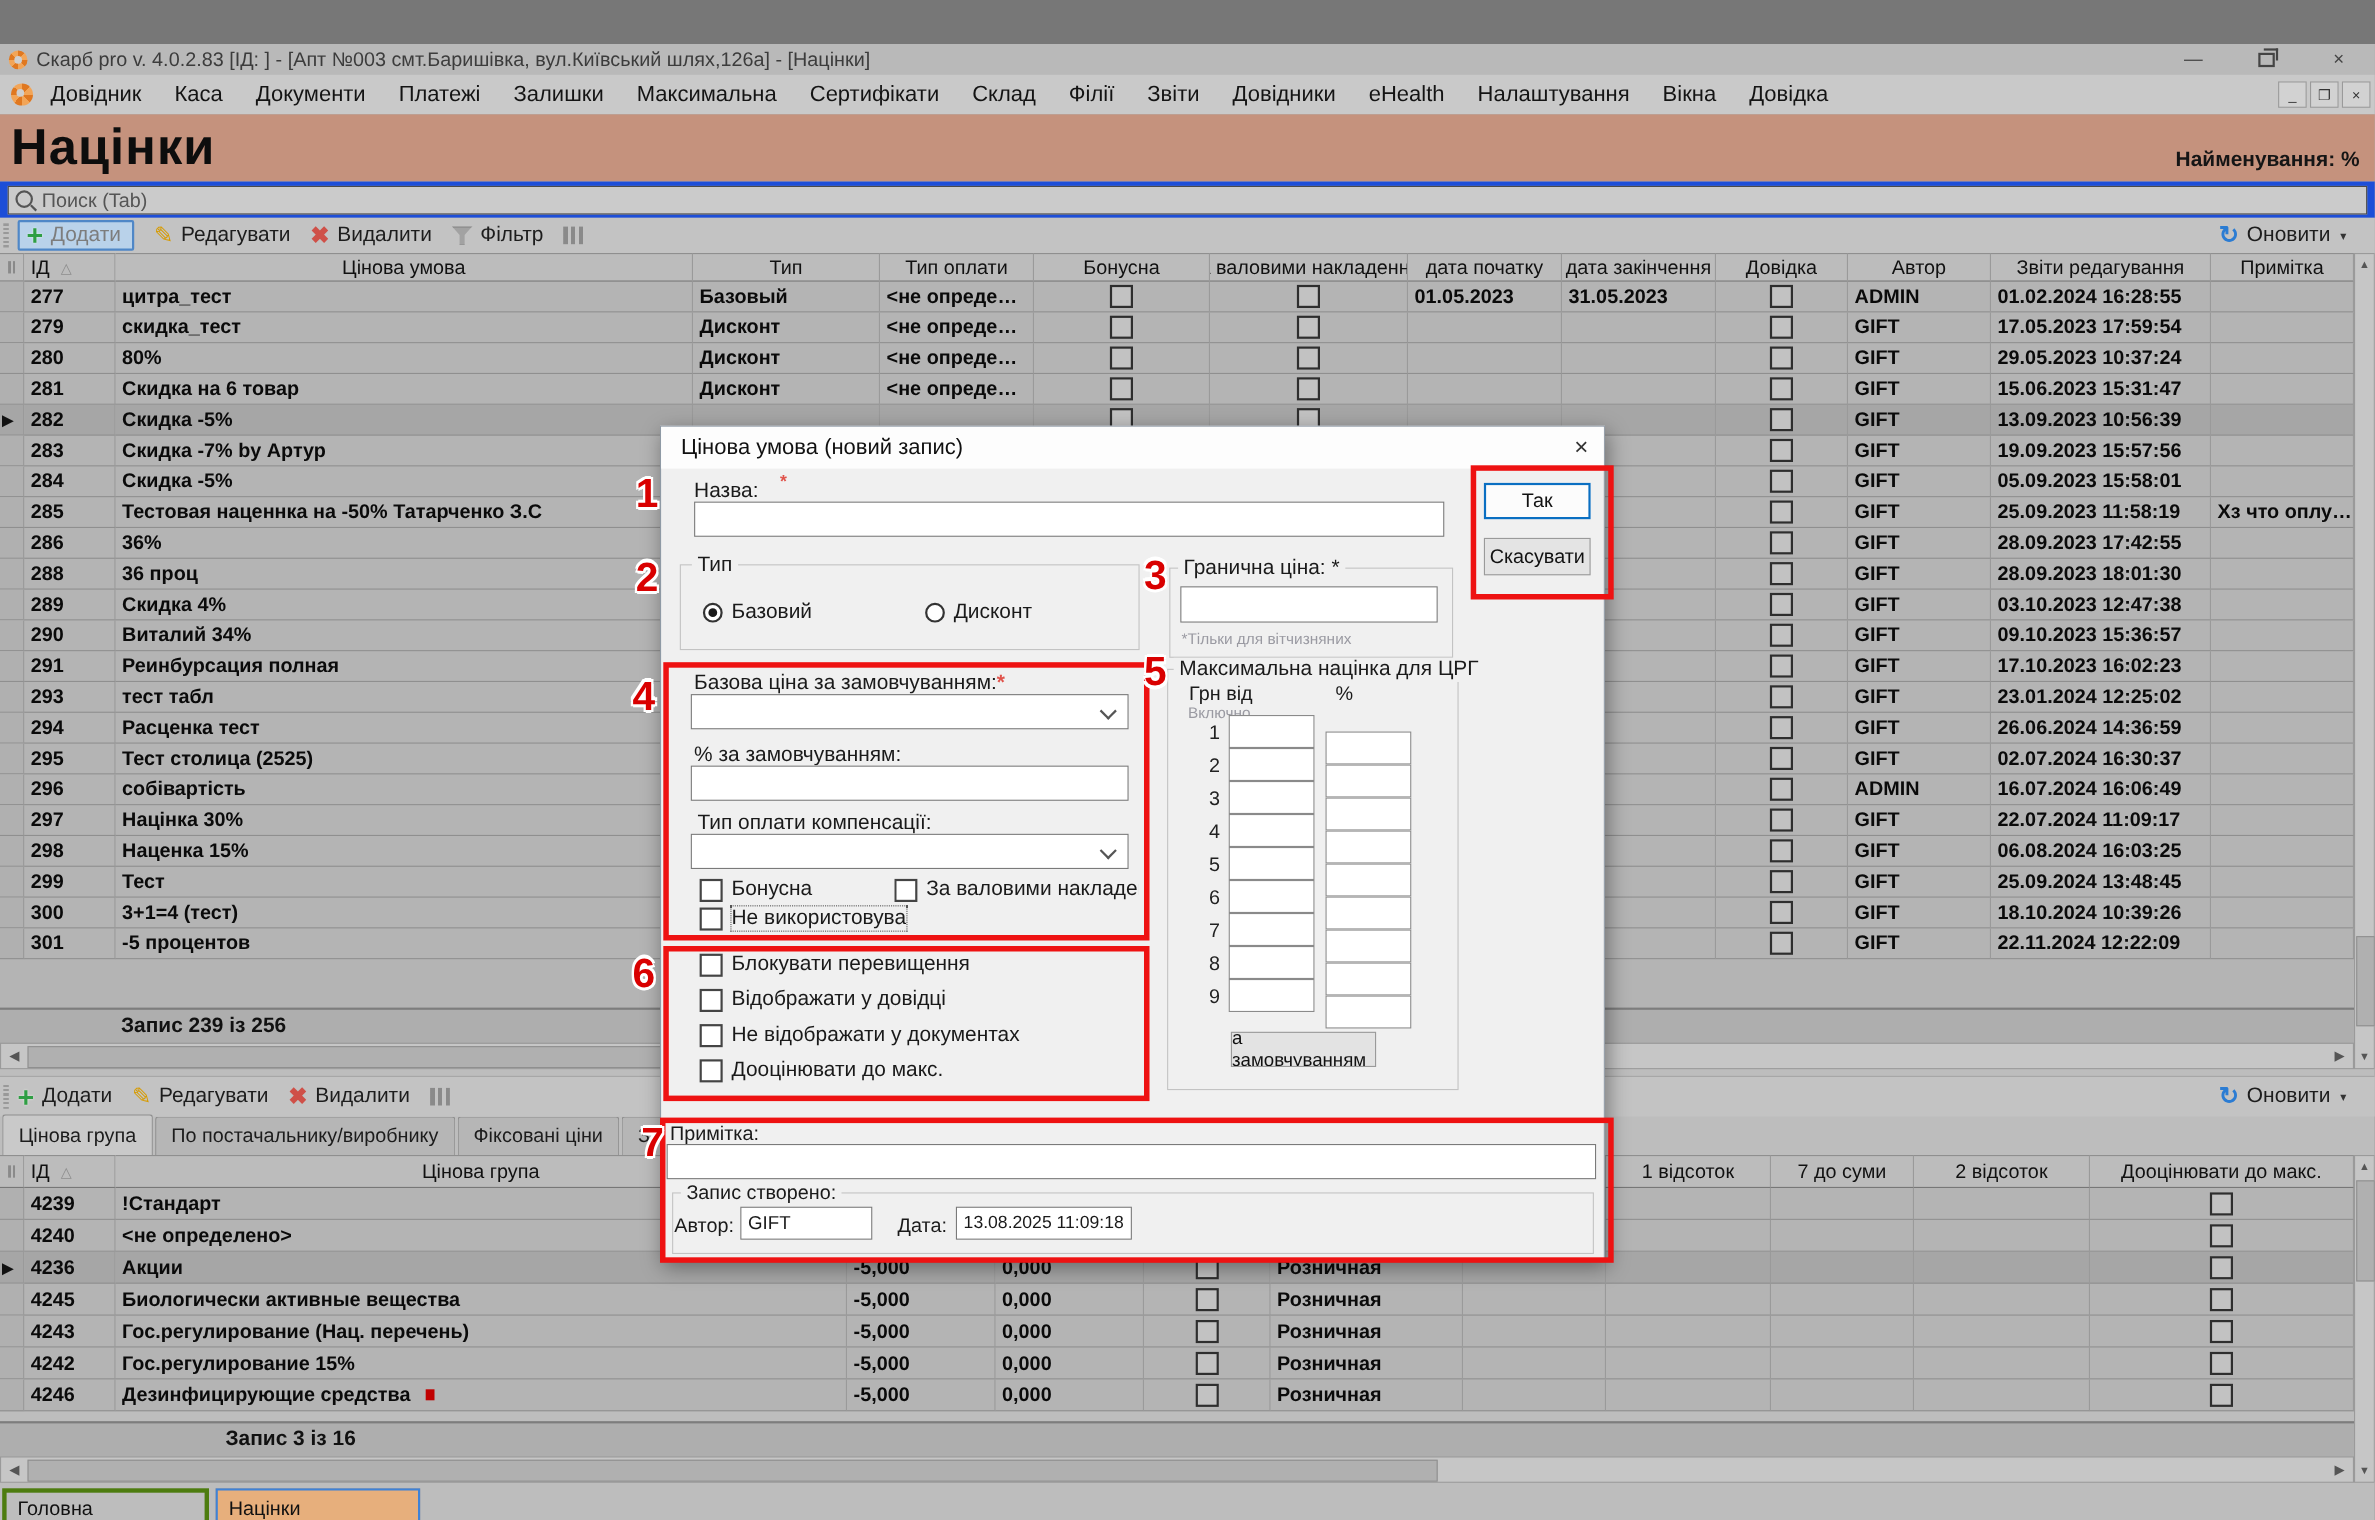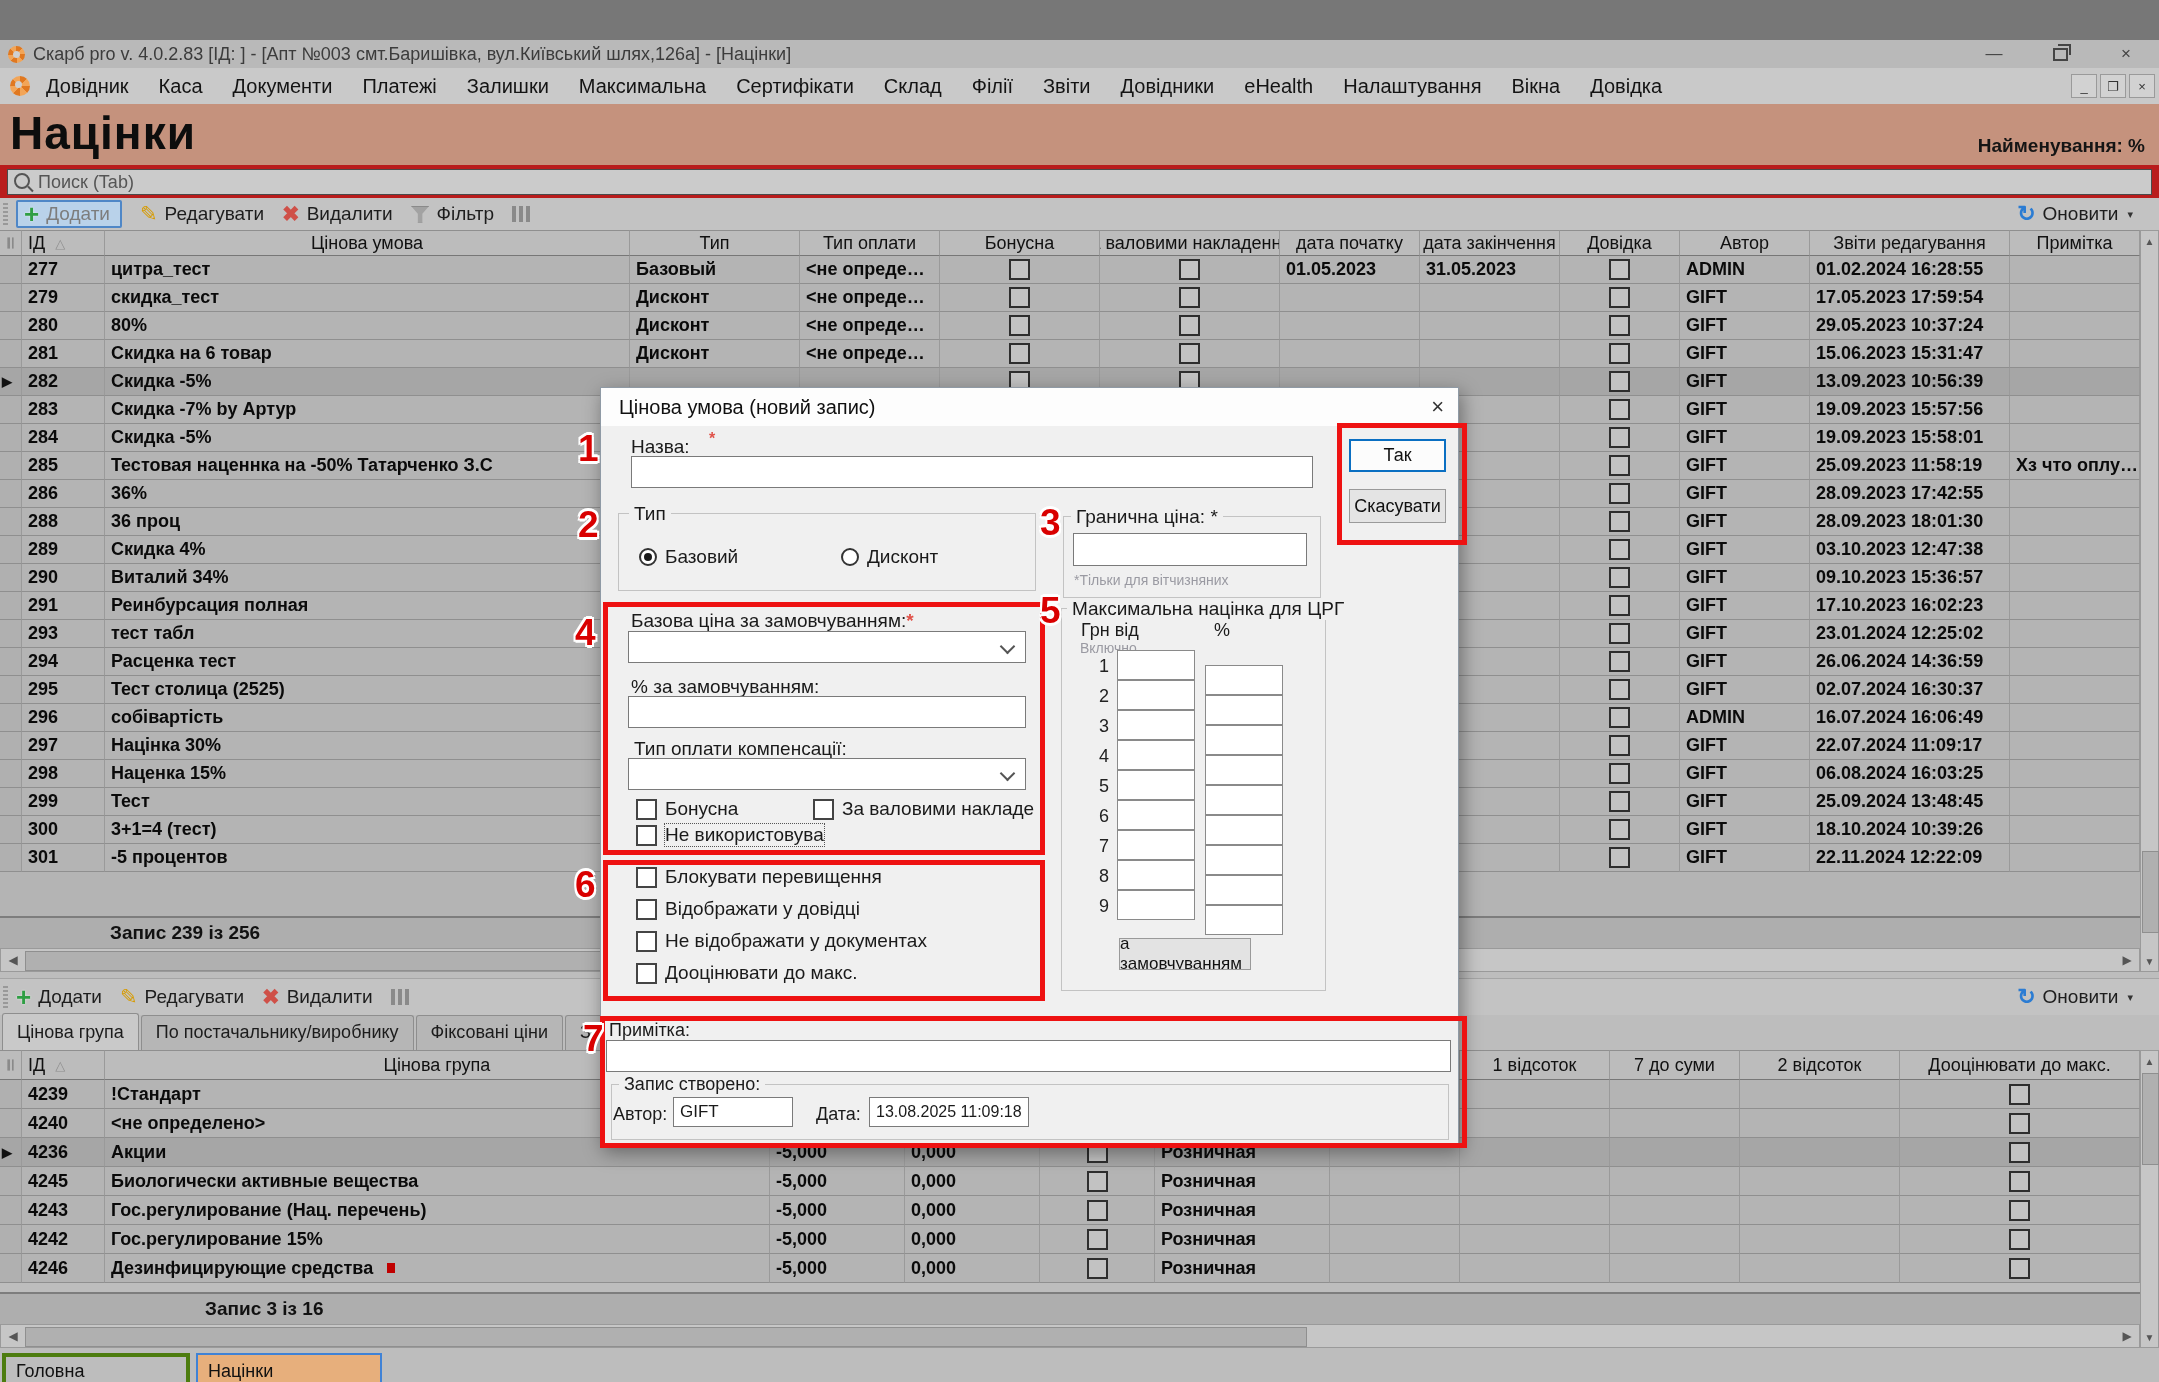--- a/index.html
+++ b/index.html
@@ -25,21 +25,21 @@
   .mdi-controls{position:absolute;right:4px;top:6px;display:flex;gap:3px;}
   .mdi-btn{width:24px;height:22px;background:#d2d2d2;border:1px solid #9a9a9a;font-size:13px;color:#333;
            display:flex;align-items:center;justify-content:center;}
 
   
   .band{position:absolute;left:0;top:64px;width:2159px;height:61px;background:#c5927d;}
   .band h1{margin:0;position:absolute;left:10px;top:2px;font-size:46px;font-weight:bold;color:#0d0d0d;letter-spacing:1px;}
   .band .rightlabel{position:absolute;right:14px;bottom:8px;font-size:19px;font-weight:bold;color:#151515;}
 
   
-  .searchrow{position:absolute;left:0;top:125px;width:2159px;height:33px;background:#b91c1c;}
+  .searchrow{position:absolute;left:0;top:125px;width:2159px;height:33px;background:#1d4ed8;}
   .searchbox{position:absolute;left:7px;top:4px;right:7px;height:24px;background:#cbcbcb;border:1px solid #4a4a4a;
              display:flex;align-items:center;padding-left:4px;}
   .mag{width:12px;height:12px;border:2px solid #555;border-radius:50%;position:relative;margin:0 8px 2px 2px;flex:none;}
   .mag::after{content:"";position:absolute;width:7px;height:2px;background:#555;transform:rotate(45deg);right:-6px;bottom:-3px;}
   .search-ph{font-size:18px;color:#555;}
 
   
   .toolbar{position:absolute;left:0;width:2159px;background:#c3c3c3;display:flex;align-items:center;font-size:19px;}
   .toolbar1{top:158px;height:32px;}
   .toolbar2{top:938px;height:36px;border-top:1px solid #a5a5a5;}
@@ -373,21 +373,21 @@
           </span>
           <span class="gcell center" style="width: 180px; flex: 0 0 auto;">
             <span class="cbx"></span>
           </span>
           <span class="gcell b" style="width: 140px; flex: 0 0 auto;"></span>
           <span class="gcell b" style="width: 140px; flex: 0 0 auto;"></span>
           <span class="gcell center" style="width: 120px; flex: 0 0 auto;">
             <span class="cbx"></span>
           </span>
           <span class="gcell b" style="width: 130px; flex: 0 0 auto;">GIFT</span>
-          <span class="gcell b" style="width: 200px; flex: 0 0 auto;">19.09.2023 15:58:01</span>
+          <span class="gcell b" style="width: 200px; flex: 0 0 auto;">05.09.2023 15:58:01</span>
           <span class="gcell b" style="width: 130px; flex: 0 0 auto;"></span>
         </div>
         <div class="grow ">
           <span class="gcell b gutter" style="width: 22px; flex: 0 0 auto;"></span>
           <span class="gcell b" style="width: 83px; flex: 0 0 auto;">285</span>
           <span class="gcell b" style="width: 525px; flex: 0 0 auto;">Тестовая наценнка на -50% Татарченко З.С</span>
           <span class="gcell b" style="width: 170px; flex: 0 0 auto;"></span>
           <span class="gcell b" style="width: 140px; flex: 0 0 auto;"></span>
           <span class="gcell center" style="width: 160px; flex: 0 0 auto;">
             <span class="cbx"></span>

